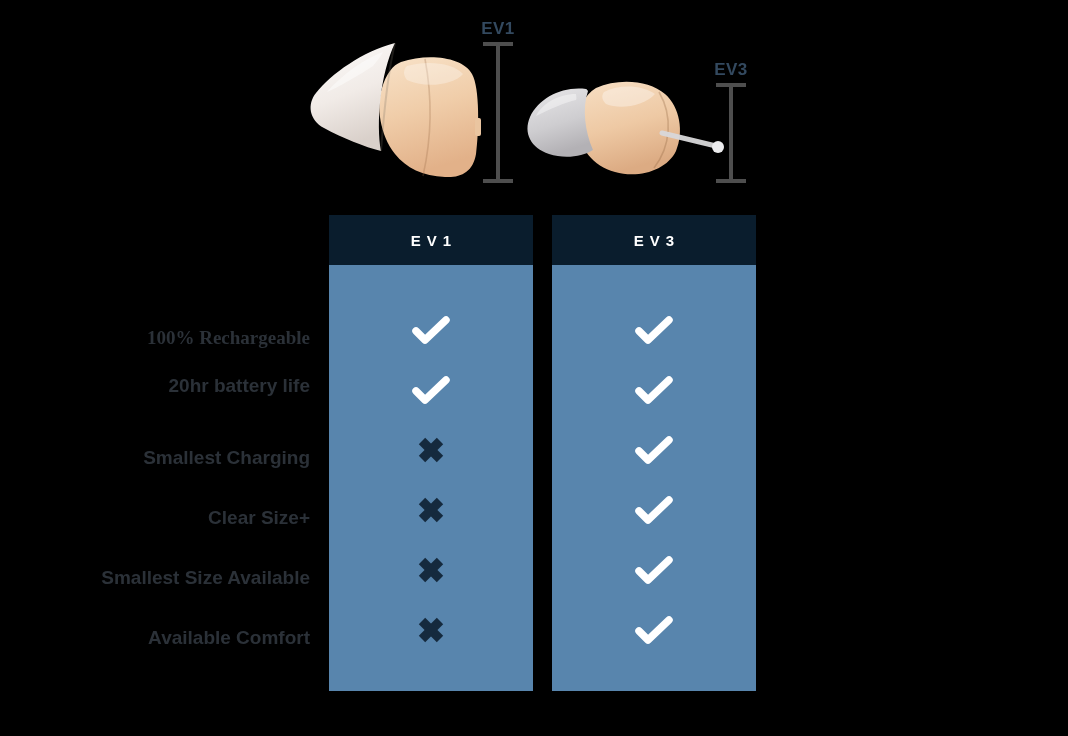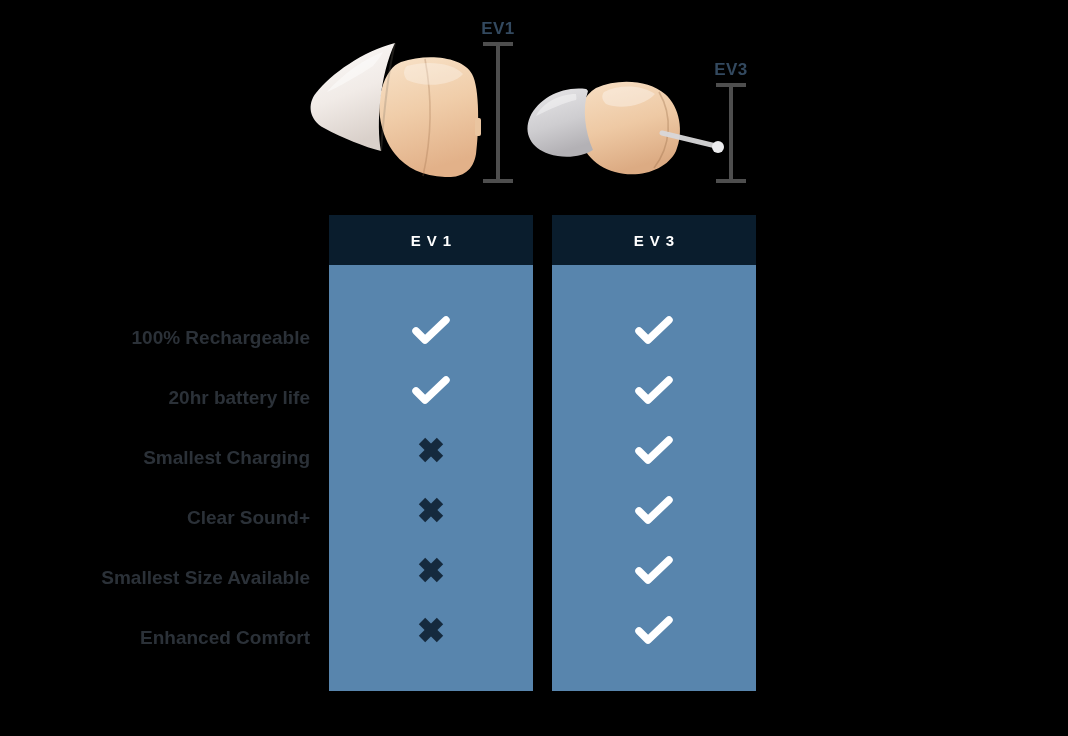--- a/index.html
+++ b/index.html
@@ -94,26 +94,26 @@
   </div>
 
   <div class="dim-marker ev3m">
     <div class="dim-label">EV3</div>
     <div class="dim-cap"></div>
     <div class="dim-line"></div>
     <div class="dim-cap"></div>
   </div>
 
   <div id="feature-labels">
-      <div class="feature-label" style="top: 326px;">100% Rechargeable</div>
-      <div class="feature-label" style="top: 386px;">20hr battery life</div>
+      <div class="feature-label" style="top: 326px; font-family: Liberation Serif, serif;">100% Rechargeable</div>
+      <div class="feature-label" style="top: 374px;">20hr battery life</div>
       <div class="feature-label" style="top: 446px;">Smallest Charging</div>
-      <div class="feature-label" style="top: 506px;">Clear Sound+</div>
+      <div class="feature-label" style="top: 506px;">Clear Size+</div>
       <div class="feature-label" style="top: 566px; text-align: right;">Smallest Size Available</div>
-      <div class="feature-label" style="top: 626px;">Enhanced Comfort</div>
+      <div class="feature-label" style="top: 626px;">Available Comfort</div>
     </div>
 
   <div class="col col-ev1">
     <div class="col-header">
       <span>EV1</span>
     </div>
     <div class="col-body" id="marks-ev1">
         <div class="mark" style="top: 65px;"><svg width="38" height="28" viewBox="0 0 38 28">
             <polyline points="4,15 13,24 34,4" fill="none" stroke="#ffffff" stroke-width="7.5" stroke-linecap="round" stroke-linejoin="round"></polyline>
           </svg></div>

